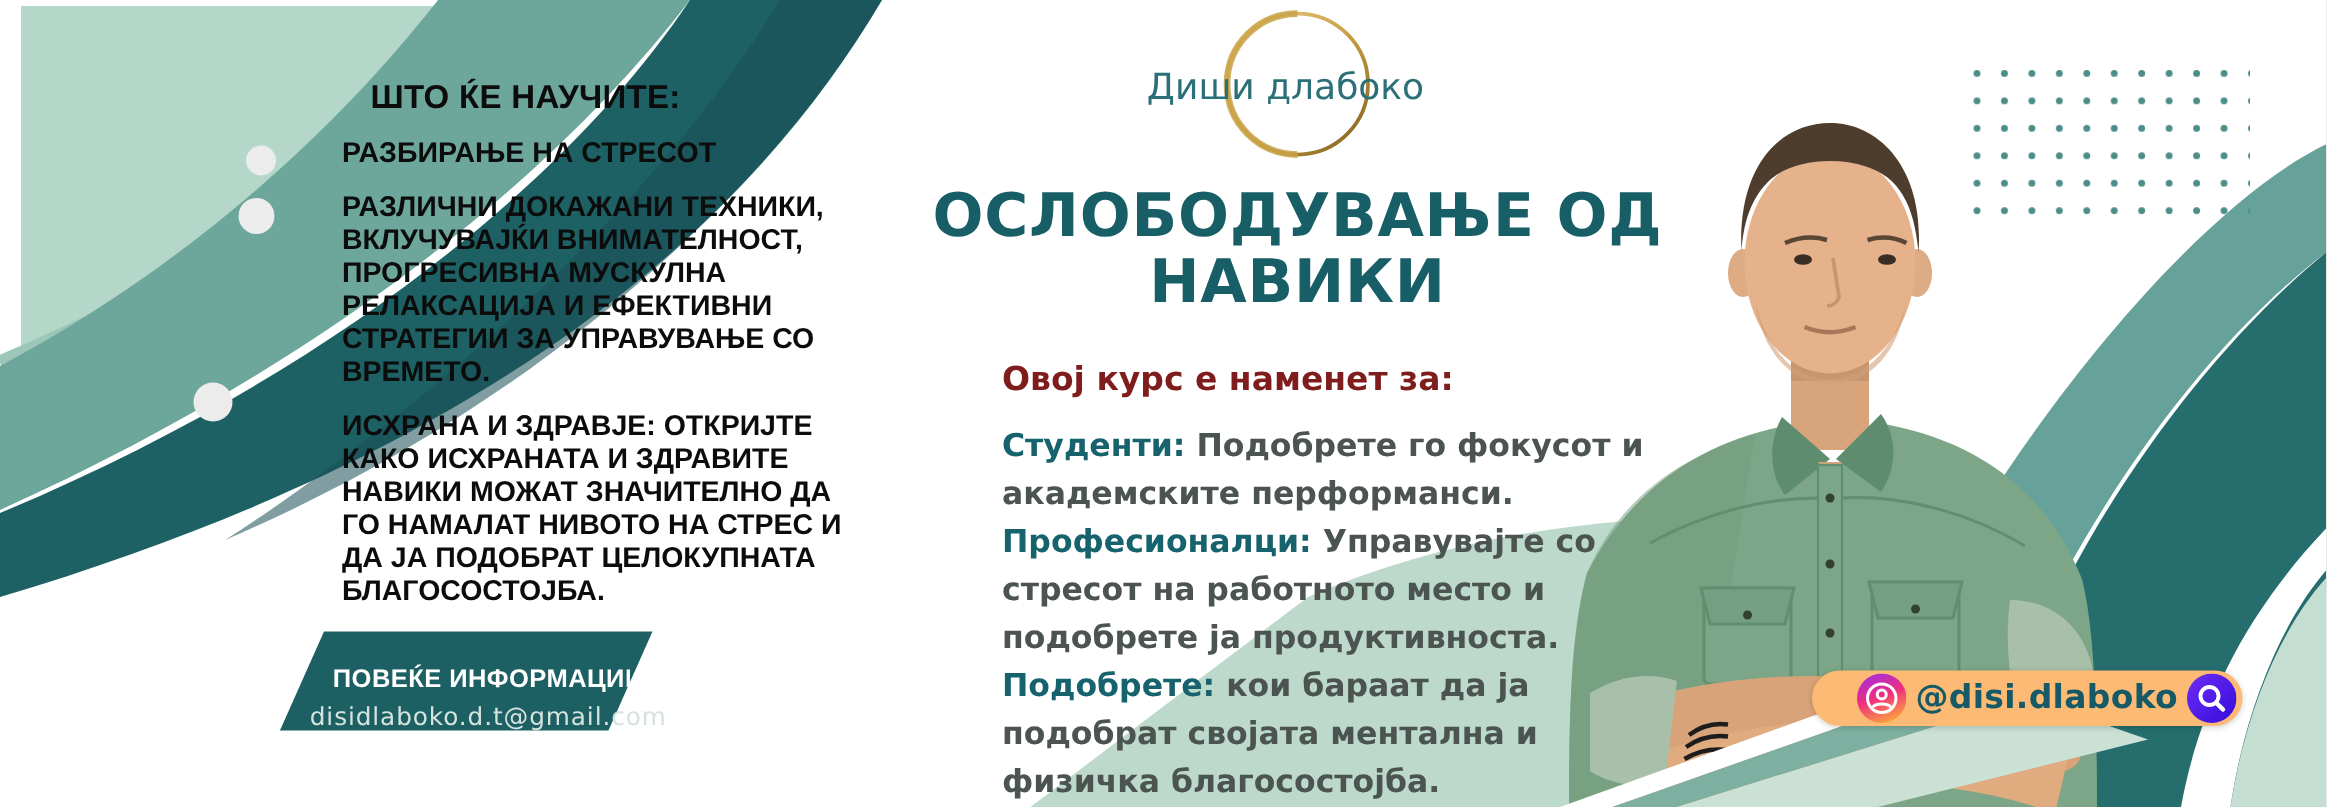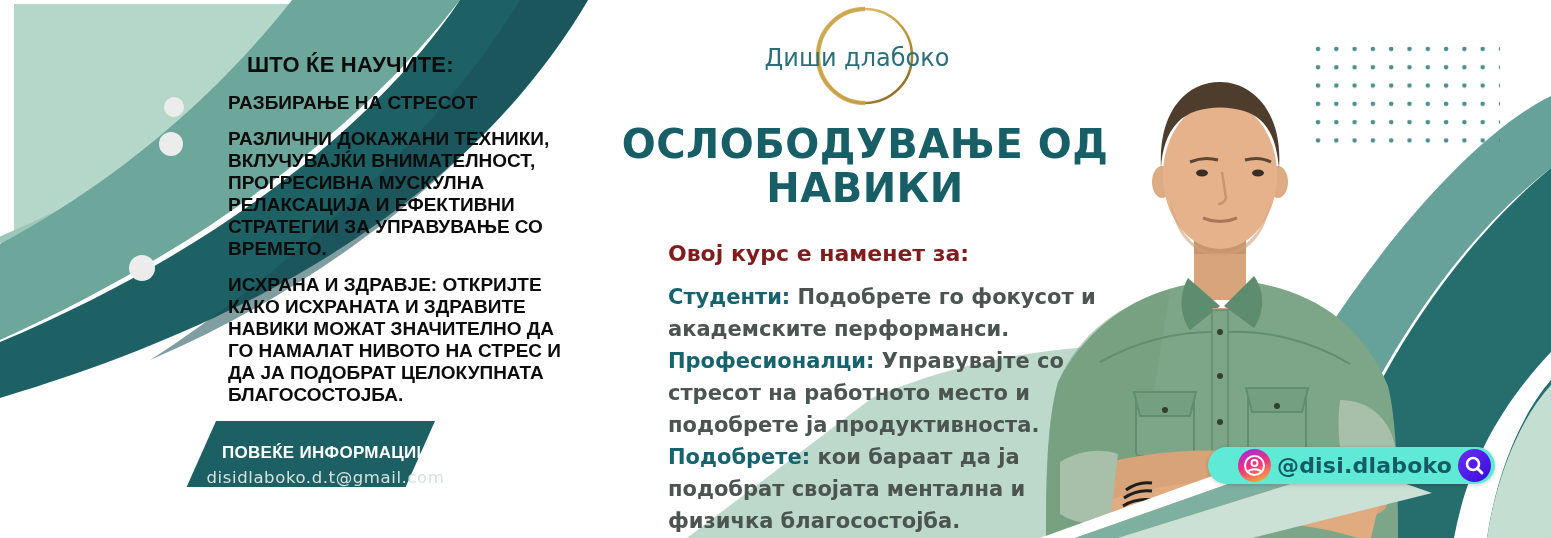--- a/index.html
+++ b/index.html
@@ -39,21 +39,21 @@
 
   
   .intro{left:668px;top:241px;z-index:20;font-family:"DejaVu Sans",sans-serif;
     font-size:22px;font-weight:700;color:#7f1d1d;}
   .aud{left:668px;top:281px;width:432px;z-index:20;font-family:"DejaVu Sans",sans-serif;
     font-size:21px;line-height:32px;font-weight:700;color:#4b5450;}
   .aud p{margin:0;}
   .aud .lead{color:#16626d;}
 
   
-  .badge{left:1208px;top:447px;width:287px;height:37px;background:#5eead4;border-radius:19px;
+  .badge{left:1208px;top:447px;width:287px;height:37px;background:#fdba74;border-radius:19px;
     z-index:30;display:flex;align-items:center;box-shadow:0 1px 4px rgba(0,0,0,.18);}
   .badge .ig{margin-left:30px;}
   .badge .handle{flex:1;text-align:center;font-family:"DejaVu Sans",sans-serif;
     font-weight:800;font-size:22px;color:#155a66;letter-spacing:.2px;}
   .badge .mag{margin-right:4px;}
 
   .z1{z-index:1;} .z2{z-index:2;} .z3{z-index:3;} .z10{z-index:10;} .z15{z-index:15;}
 </style>
 </head>
 <body>

